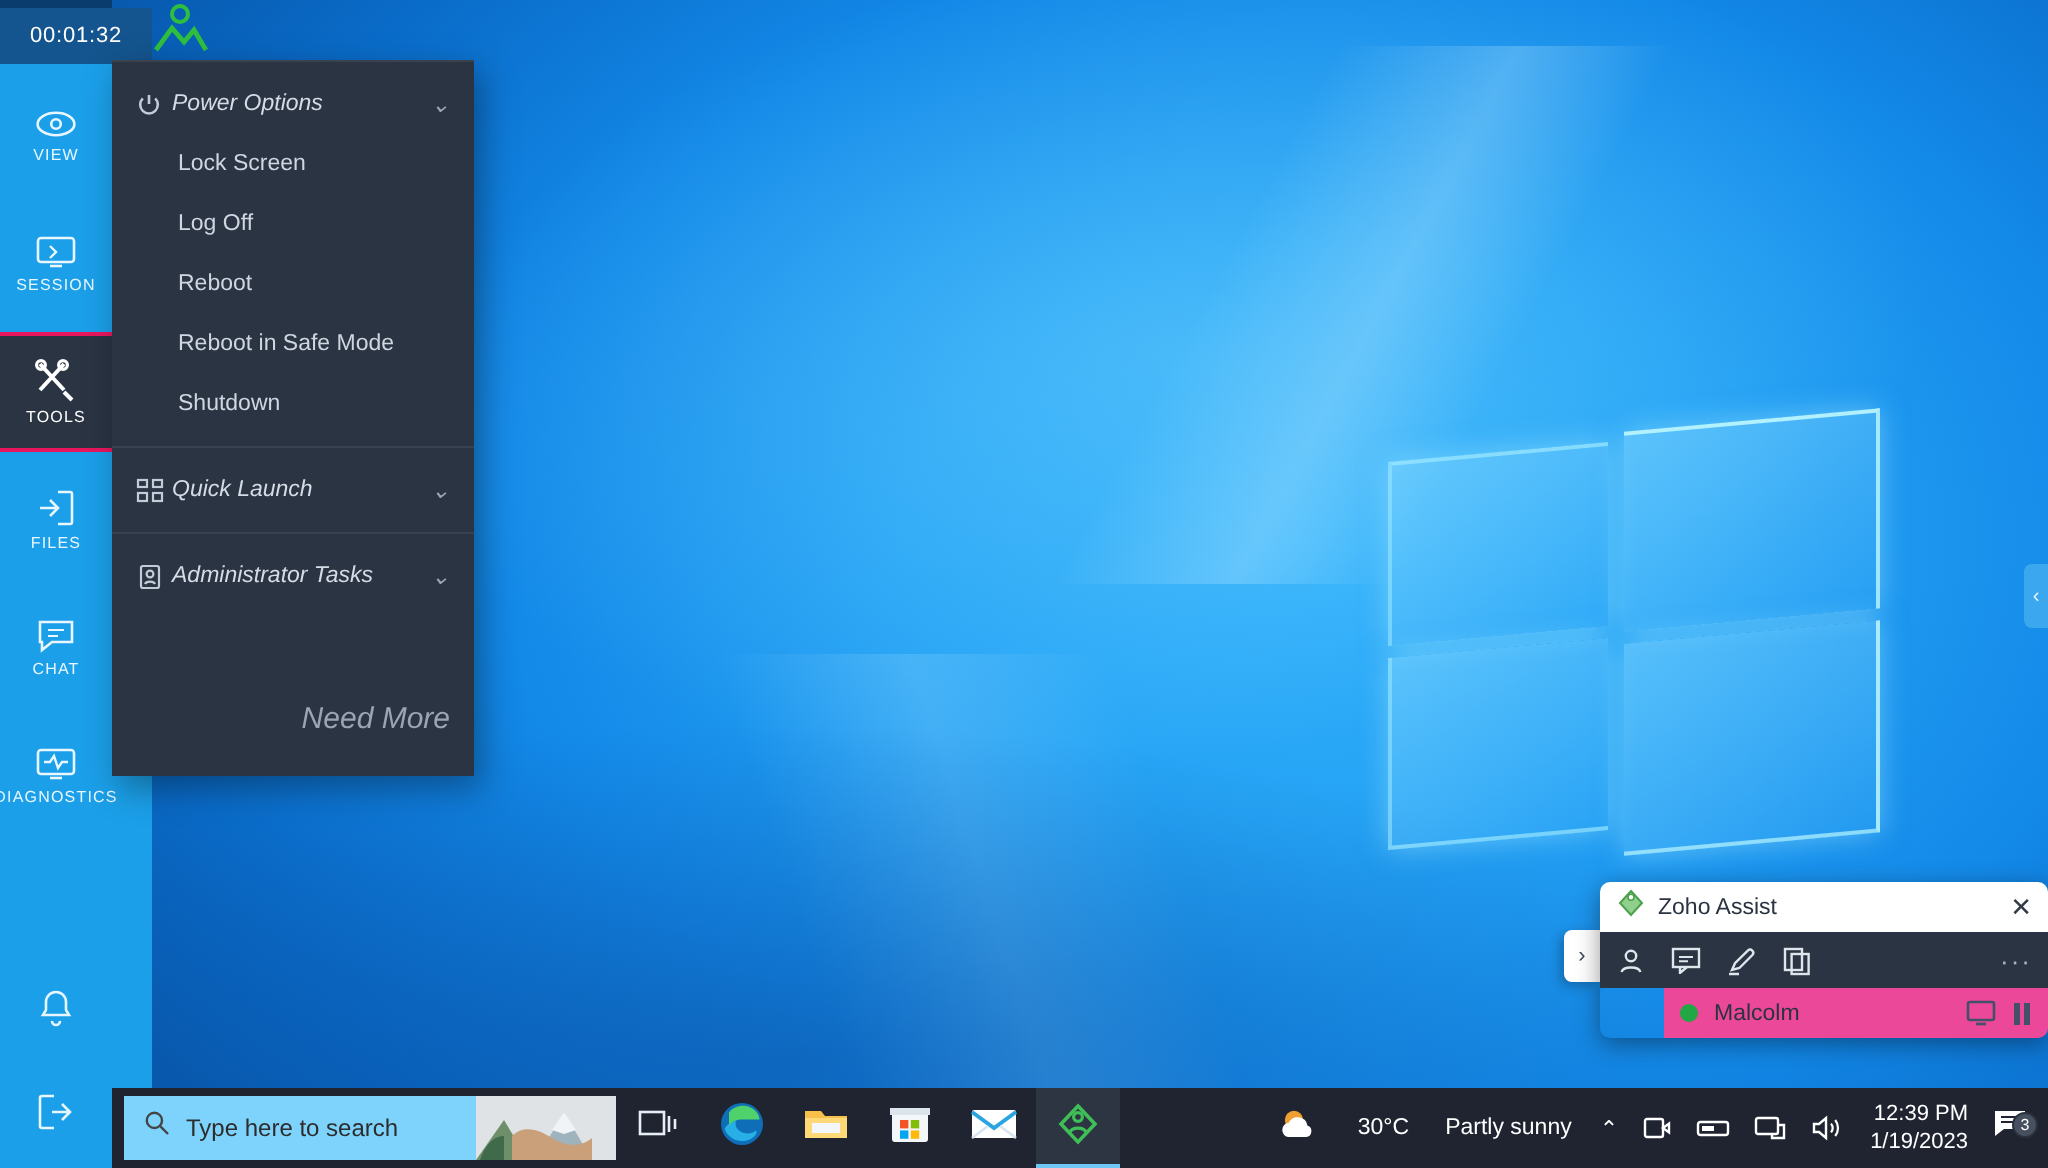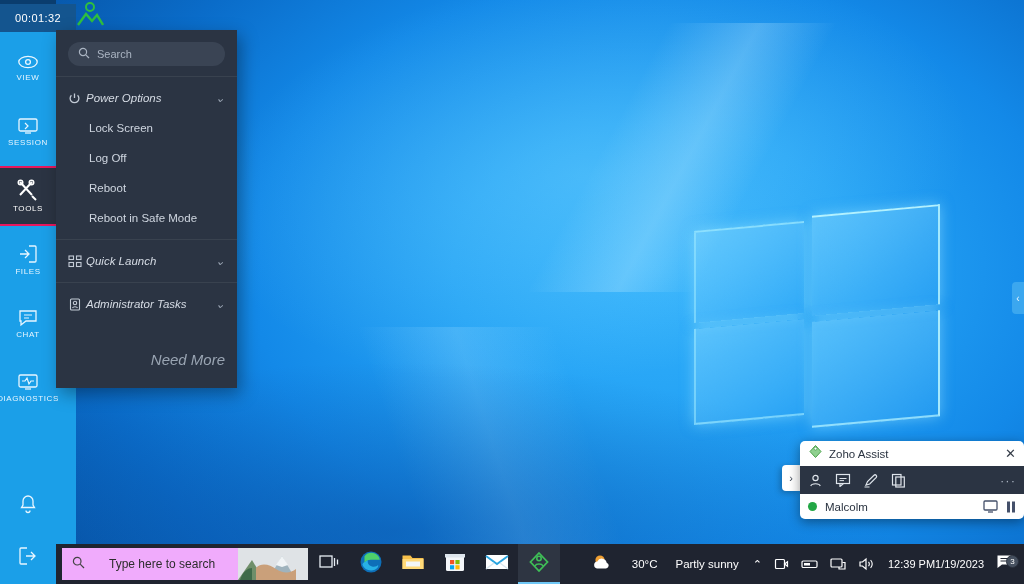--- a/index.html
+++ b/index.html
@@ -123,58 +123,58 @@
   }
   .assist-title { font-size: 11.5px; color: #2a3340; flex: 1; }
   .assist-close { color: #333b47; font-size: 13px; cursor: pointer; line-height: 1; }
   .assist-tools {
     height: 28px; background: #2b3443; display: flex; align-items: center;
     padding: 0 8px; gap: 12px;
   }
   .assist-tools .ti { color: #dfe5ec; cursor: pointer; display: flex; }
   .assist-tools .dots { margin-left: auto; color: #aab4c2; font-size: 13px; letter-spacing: 1px; cursor: pointer; }
   .assist-user {
-    height: 25px; background: #ffffff; display: flex; align-items: center;
-    padding: 0 8px; gap: 8px;
+    height: 25px; background: #ec4899; display: flex; align-items: center;
+    padding: 0 8px; gap: 8px; margin-left: 32px;
   }
   .dot-green { width: 9px; height: 9px; border-radius: 50%; background: #22a745; }
   .assist-name { font-size: 11.5px; color: #2a3340; flex: 1; }
   .assist-user .ui { color: #44506a; cursor: pointer; display: flex; }
   .assist-sidetab {
     position: absolute; left: 782px; top: 465px; width: 18px; height: 26px;
     background: #ffffff; border-radius: 4px 0 0 4px; z-index: 49;
     display: flex; align-items: center; justify-content: center;
     color: #3a4454; font-size: 11px; cursor: pointer;
     box-shadow: -2px 2px 6px rgba(0,0,0,.25);
   }
 
   
   .taskbar {
     position: absolute; left: 56px; bottom: 0; width: 968px; height: 40px;
     background: #1f2430; display: flex; align-items: center; z-index: 40;
   }
   .tb-searchbox {
-    width: 246px; height: 32px; margin-left: 6px; background: #f0abfc;
-    display: flex; align-items: center; gap: 24px; padding: 0 10px;
+    width: 246px; height: 32px; margin-left: 6px; background: #7dd3fc;
+    display: flex; align-items: center; gap: 8px; padding: 0 10px;
     position: relative; overflow: hidden; cursor: text;
   }
   .tb-searchbox .ph { font-size: 12px; color: #2d2d2d; }
   .tb-mountains { position: absolute; right: 0; top: 0; width: 70px; height: 32px; }
   .tb-btn {
     width: 42px; height: 40px; display: flex; align-items: center; justify-content: center;
     cursor: pointer;
   }
   .tb-btn.active { background: #2e3542; box-shadow: inset 0 -2px 0 #6fc7f5; }
   .tb-spacer { flex: 1; }
   .tray { display: flex; align-items: center; height: 40px; gap: 0; padding-right: 2px; }
   .tray-weather { display: flex; align-items: center; gap: 18px; padding: 0 8px; cursor: pointer; }
   .tray-weather .wtxt { color: #ffffff; font-size: 11.5px; }
   .tray-ico { padding: 0 6px; display: flex; align-items: center; color: #ffffff; cursor: pointer; }
   .tray-clock {
-    display: flex; flex-direction: row; align-items: flex-end;
+    display: flex; flex-direction: column; align-items: flex-end;
     color: #ffffff; font-size: 11px; line-height: 14px; padding: 0 8px; cursor: pointer;
   }
   .tray-notif { position: relative; padding: 0 8px 0 4px; display: flex; align-items: center; cursor: pointer; }
   .notif-badge {
     position: absolute; right: 3px; bottom: 6px; min-width: 13px; height: 13px;
     border-radius: 50%; background: #46505f; color: #fff; font-size: 8px;
     display: flex; align-items: center; justify-content: center; border: 1px solid #2a313d;
   }
   .zoho-top {
     position: absolute; left: 70px; top: 0; width: 40px; height: 28px; z-index: 20;
@@ -289,48 +289,38 @@
               <path d="M8 10h9M13 6l4 4-4 4" fill="none" stroke="currentColor" stroke-width="1.3"></path>
             </svg>
         </span>
       </div>
     </div>
   </div>
 
   <div class="rail-tab">›</div>
 
   <div class="panel">
-    <div class="panel-search-wrap">
-      <div class="panel-search">
-        <span>
-          <svg width="12" height="12" viewBox="0 0 12 12">
-              <circle cx="5" cy="5" r="3.6" fill="none" stroke="#aab4c2" stroke-width="1.2"></circle>
-              <path d="M7.8 7.8L11 11" stroke="#aab4c2" stroke-width="1.2"></path>
-            </svg>
-        </span>
-        <span class="ph">Search</span>
-      </div>
-    </div>
     <div class="panel-div"></div>
 
     <div class="menu-row">
       <span class="mi">
         <svg width="13" height="13" viewBox="0 0 13 13">
             <path d="M6.5 1.5v4.5" stroke="currentColor" stroke-width="1.3" fill="none"></path>
             <path d="M3.4 3.2a4.4 4.4 0 106.2 0" fill="none" stroke="currentColor" stroke-width="1.3"></path>
           </svg>
       </span>
       <span class="mtxt">Power Options</span>
       <span class="chev">⌄</span>
     </div>
 
     <div class="menu-sub">Lock Screen</div>
     <div class="menu-sub">Log Off</div>
     <div class="menu-sub">Reboot</div>
     <div class="menu-sub">Reboot in Safe Mode</div>
+    <div class="menu-sub">Shutdown</div>
 
     <div class="panel-sep"></div>
 
     <div class="menu-row">
       <span class="mi">
         <svg width="14" height="13" viewBox="0 0 14 13">
             <rect x="1" y="1" width="4.5" height="3.5" fill="none" stroke="currentColor" stroke-width="1.1"></rect>
             <rect x="8.5" y="1" width="4.5" height="3.5" fill="none" stroke="currentColor" stroke-width="1.1"></rect>
             <rect x="1" y="7.5" width="4.5" height="4" fill="none" stroke="currentColor" stroke-width="1.1"></rect>
             <rect x="8.5" y="7.5" width="4.5" height="4" fill="none" stroke="currentColor" stroke-width="1.1"></rect>

